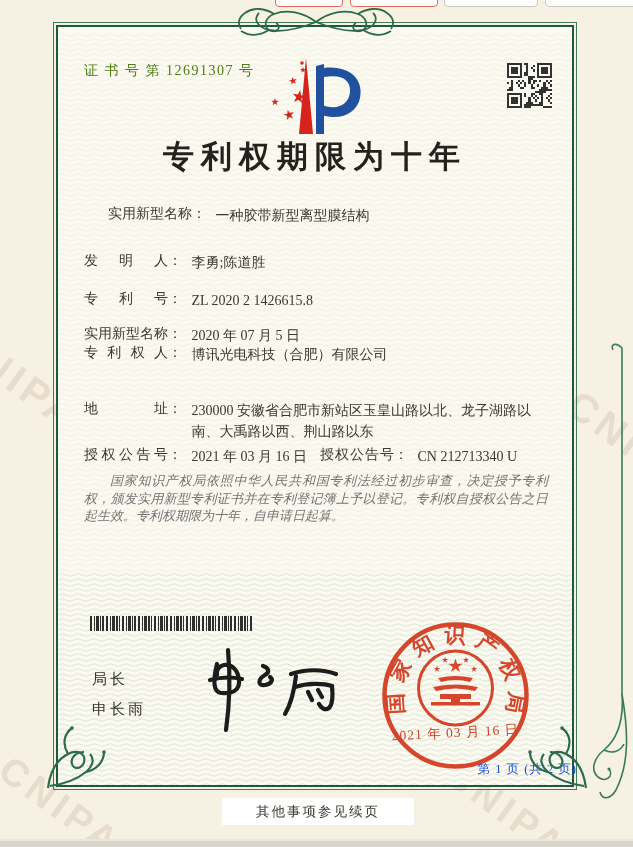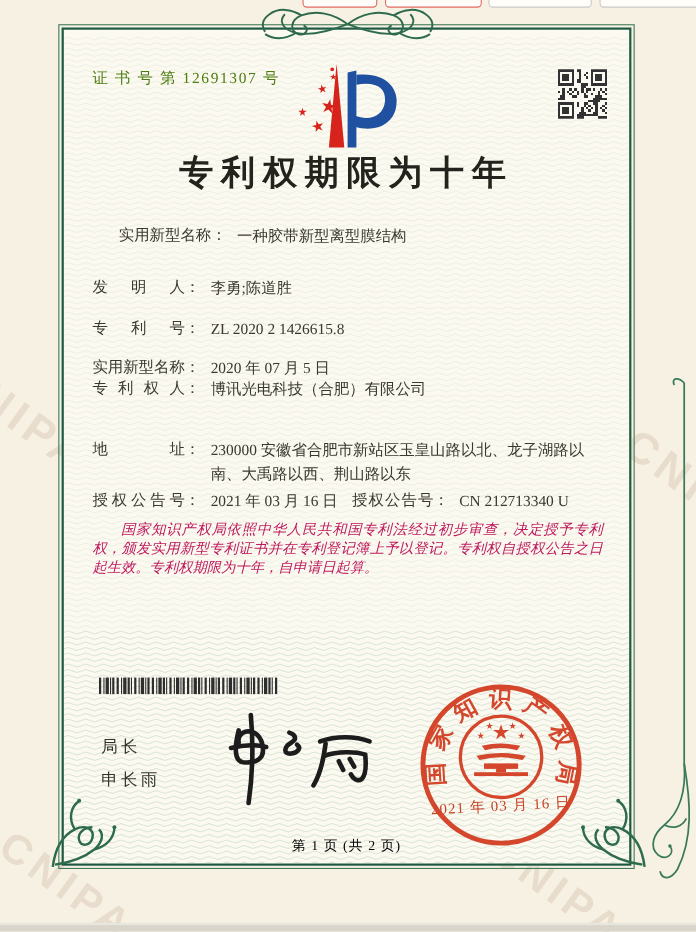--- a/index.html
+++ b/index.html
@@ -16,30 +16,30 @@
   #waves{position:absolute;left:0;top:0;width:100%;height:100%;}
   
   .certno{position:absolute;left:84px;top:62px;font-size:14px;letter-spacing:1.5px;color:#4d7c0f;}
   .title{position:absolute;left:53px;top:136px;width:524px;text-align:center;font-size:31px;font-weight:bold;letter-spacing:7px;color:#23221c;}
   .fields{position:absolute;left:84px;top:0;width:468px;font-size:14px;color:#3a392f;}
   .frow{position:absolute;left:0;white-space:nowrap;}
   .jlabel{display:inline-block;width:84px;text-align:justify;text-align-last:justify;vertical-align:top;letter-spacing:0;}
   .colon{vertical-align:top;}
   .fvalue{display:inline-block;margin-left:6px;max-width:364px;vertical-align:top;white-space:normal;line-height:21px;}
   .pairB{position:absolute;left:236px;top:0;white-space:nowrap;}
-  .paras{position:absolute;left:84px;top:472px;width:464px;font-size:13px;line-height:17.6px;color:#be185d;text-align:justify;font-style:italic;}
+  .paras{position:absolute;left:84px;top:472px;width:464px;font-size:13px;line-height:17.6px;color:#737373;text-align:justify;font-style:italic;}
   .paras p{margin:0;text-indent:2em;}
   .barcode{position:absolute;left:90px;top:616px;width:166px;height:15px;}
   .barcode i{position:absolute;top:0;height:100%;background:#2e2e2e;}
   .sig-role{position:absolute;left:92px;top:670px;font-size:15px;letter-spacing:3px;color:#33322a;font-family:"Liberation Sans","DejaVu Sans",sans-serif;}
   .sig-name{position:absolute;left:92px;top:700px;font-size:15px;letter-spacing:3px;color:#33322a;font-family:"Liberation Sans","DejaVu Sans",sans-serif;}
   .signature{position:absolute;left:195px;top:644px;}
   .seal{position:absolute;left:378px;top:618px;width:155px;height:155px;opacity:.93;}
   .seal-date{position:absolute;left:0;top:106px;width:100%;text-align:center;font-size:13.5px;color:#c63418;letter-spacing:1px;transform:rotate(-3deg);white-space:nowrap;}
-  .pageinfo{position:absolute;left:53px;top:761px;width:524px;text-align:center;font-size:12.5px;color:#000000;letter-spacing:1px;}
+  .pageinfo{position:absolute;left:53px;top:761px;width:524px;text-align:right;font-size:12.5px;color:#1d4ed8;letter-spacing:1px;}
   .note{position:absolute;left:222px;top:798px;width:192px;height:27px;background:#ffffff;text-align:center;font-size:13.5px;color:#3a392f;line-height:27px;letter-spacing:2px;}
   .logo{position:absolute;left:258px;top:54px;}
   .qr{position:absolute;left:507px;top:63px;width:45px;height:45px;background:#fbfaf2;}
   .photo-edge{position:absolute;left:0;bottom:0;width:100%;height:6px;background:#d9d5cb;border-top:2px solid #e9e6dd;}
   .orn{position:absolute;pointer-events:none;}
   svg{display:block;}
 </style>
 </head>
 <body>
 
@@ -334,20 +334,21 @@
         <path d="M55,69 Q77.5,64 100,69 L97,73 Q77.5,68 58,73 Z" fill="#d23a1e"></path>
         <rect x="62" y="76" width="31" height="5" fill="#d23a1e"></rect>
         <rect x="73" y="79" width="9" height="5" fill="#d23a1e"></rect>
         <rect x="53" y="84" width="49" height="3.5" fill="#d23a1e"></rect>
       </g>
     </svg>
     <div class="seal-date">2021 年 03 月 16 日</div>
   </div>
 
   <div class="pageinfo">第 1 页 (共 2 页)</div>
+  <div class="note">其他事项参见续页</div>
 
   <svg class="orn" style="left:221px;top:5px;" width="190" height="34" viewBox="0 0 190 34">
     <g id="tf" fill="none" stroke="#2d6b4c" stroke-width="1.8">
       <path d="M95,17 C82,7 66,4 53,9 C43,13 42,23 50,26 C57,28 61,21 55,18"></path>
       <path d="M95,17 C80,23 64,28 48,25 C36,22 32,14 38,8"></path>
       <path d="M53,9 C44,3 32,2 24,8 M48,25 C38,31 28,31 20,26 M24,8 C18,12 16,18 20,24"></path>
     </g>
     <use href="#tf" transform="translate(190,0) scale(-1,1)"></use>
   </svg>
 

